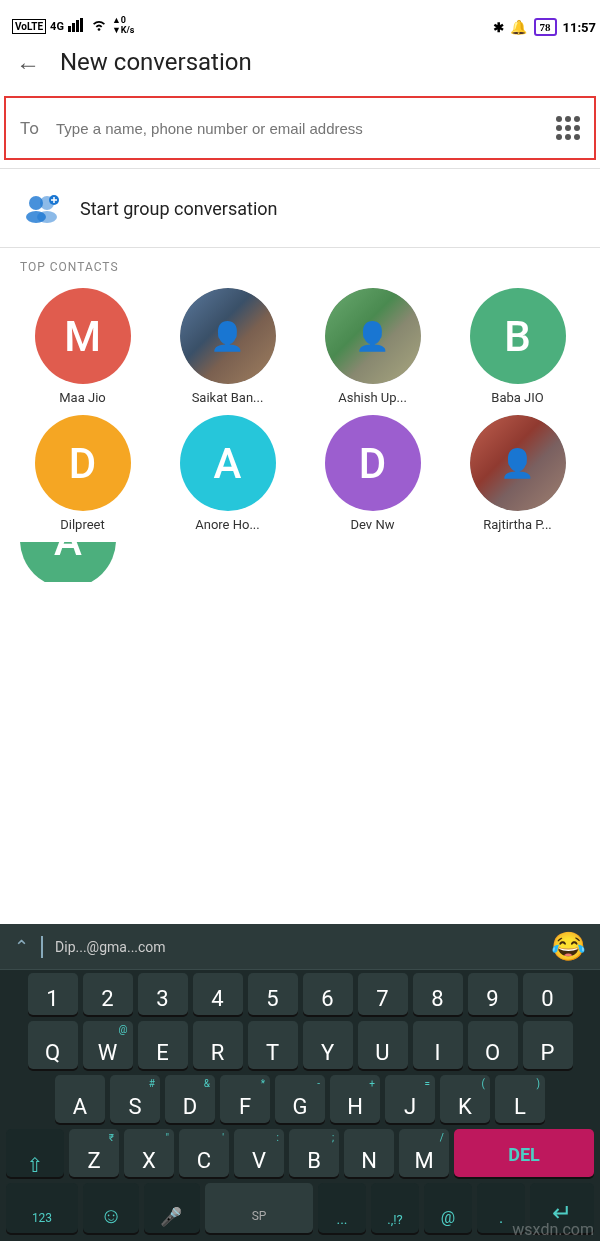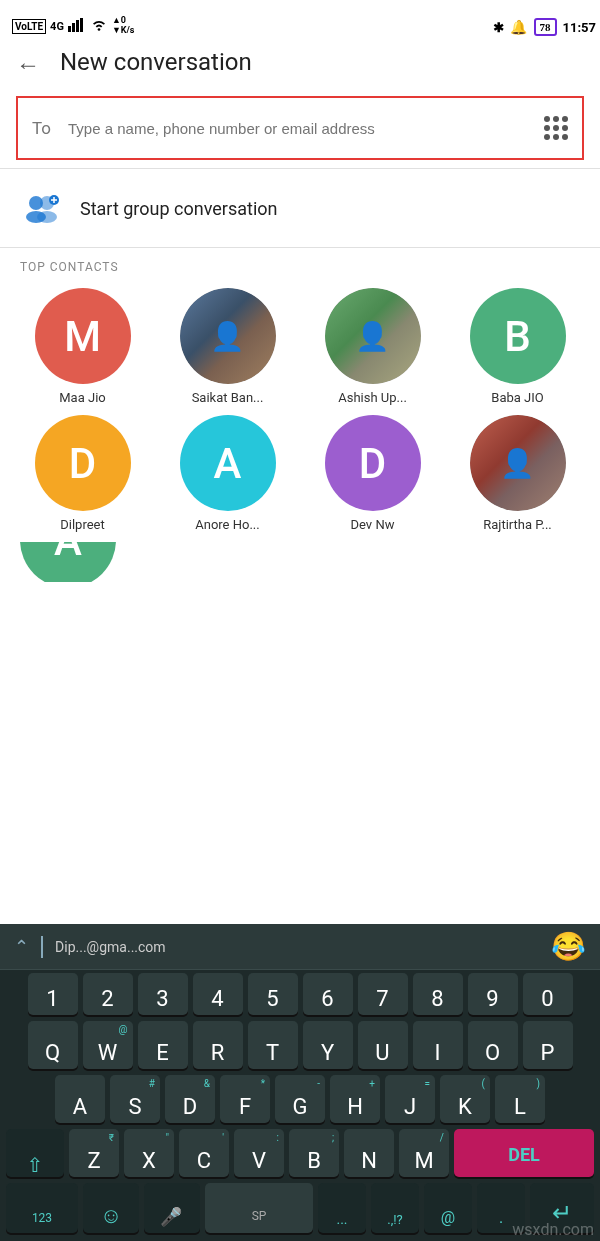--- a/index.html
+++ b/index.html
@@ -64,21 +64,21 @@
     }
     .app-title {
       font-size: 24px;
       font-weight: 400;
       color: #222;
     }
 
     
     .to-field-container {
       border: 2px solid #e53935;
-      margin: 8px 16px;
+      margin: 8px 4px;
       display: flex;
       align-items: center;
       padding: 12px 14px;
       gap: 12px;
       min-height: 64px;
     }
     .to-label {
       font-size: 17px;
       color: #777;
       min-width: 24px;

